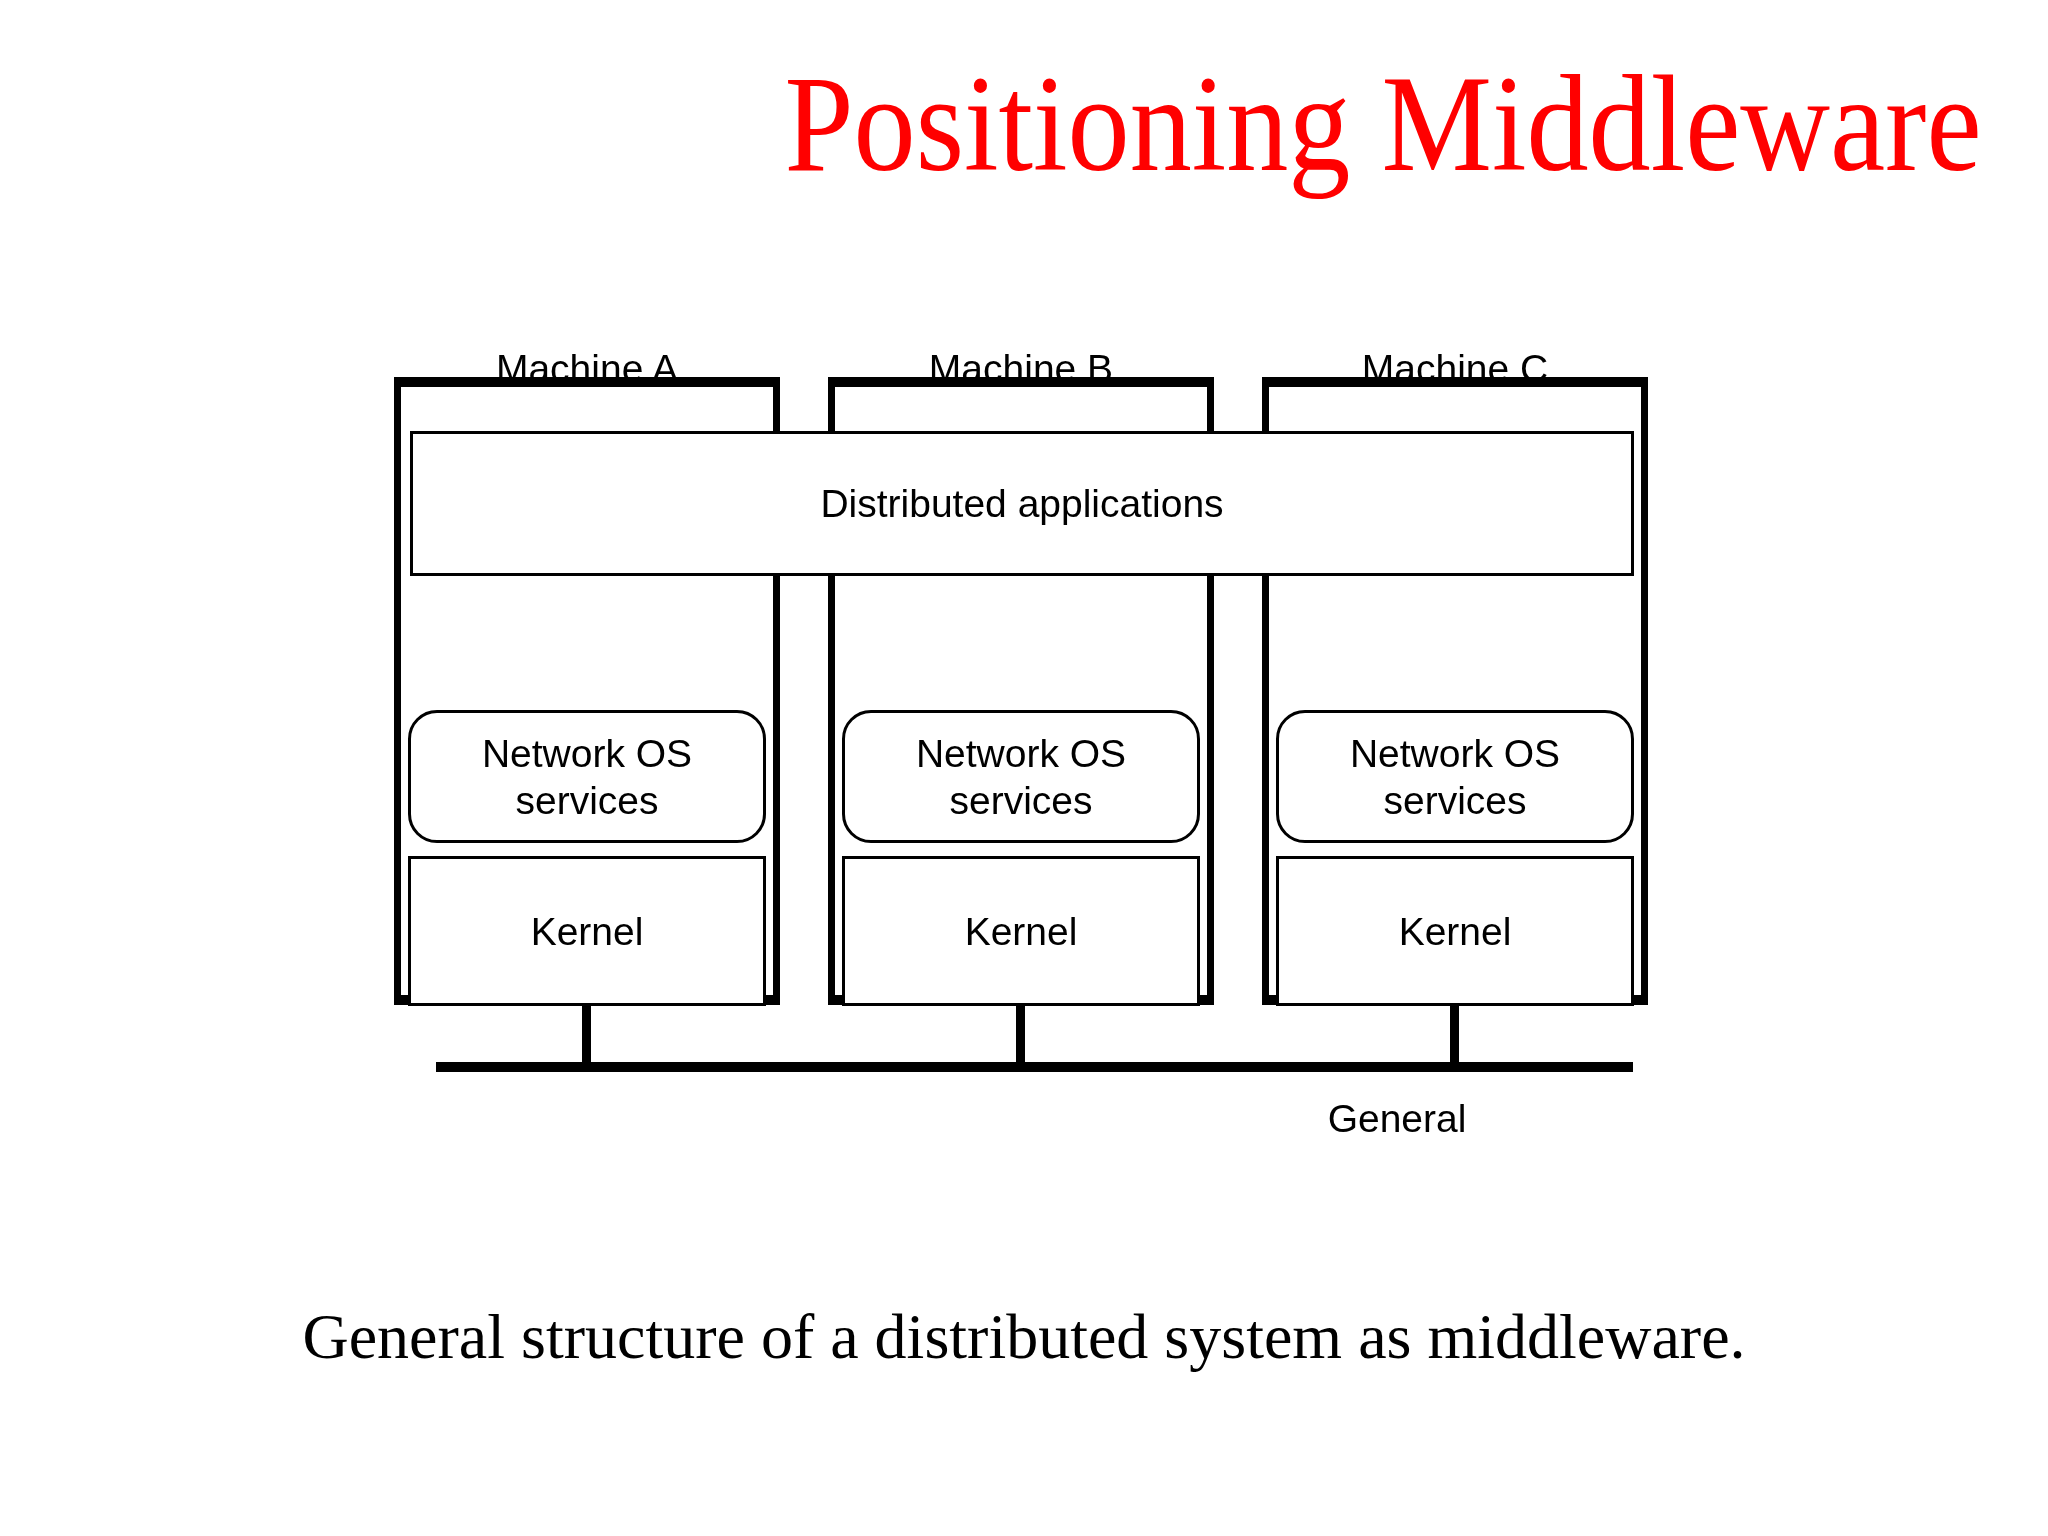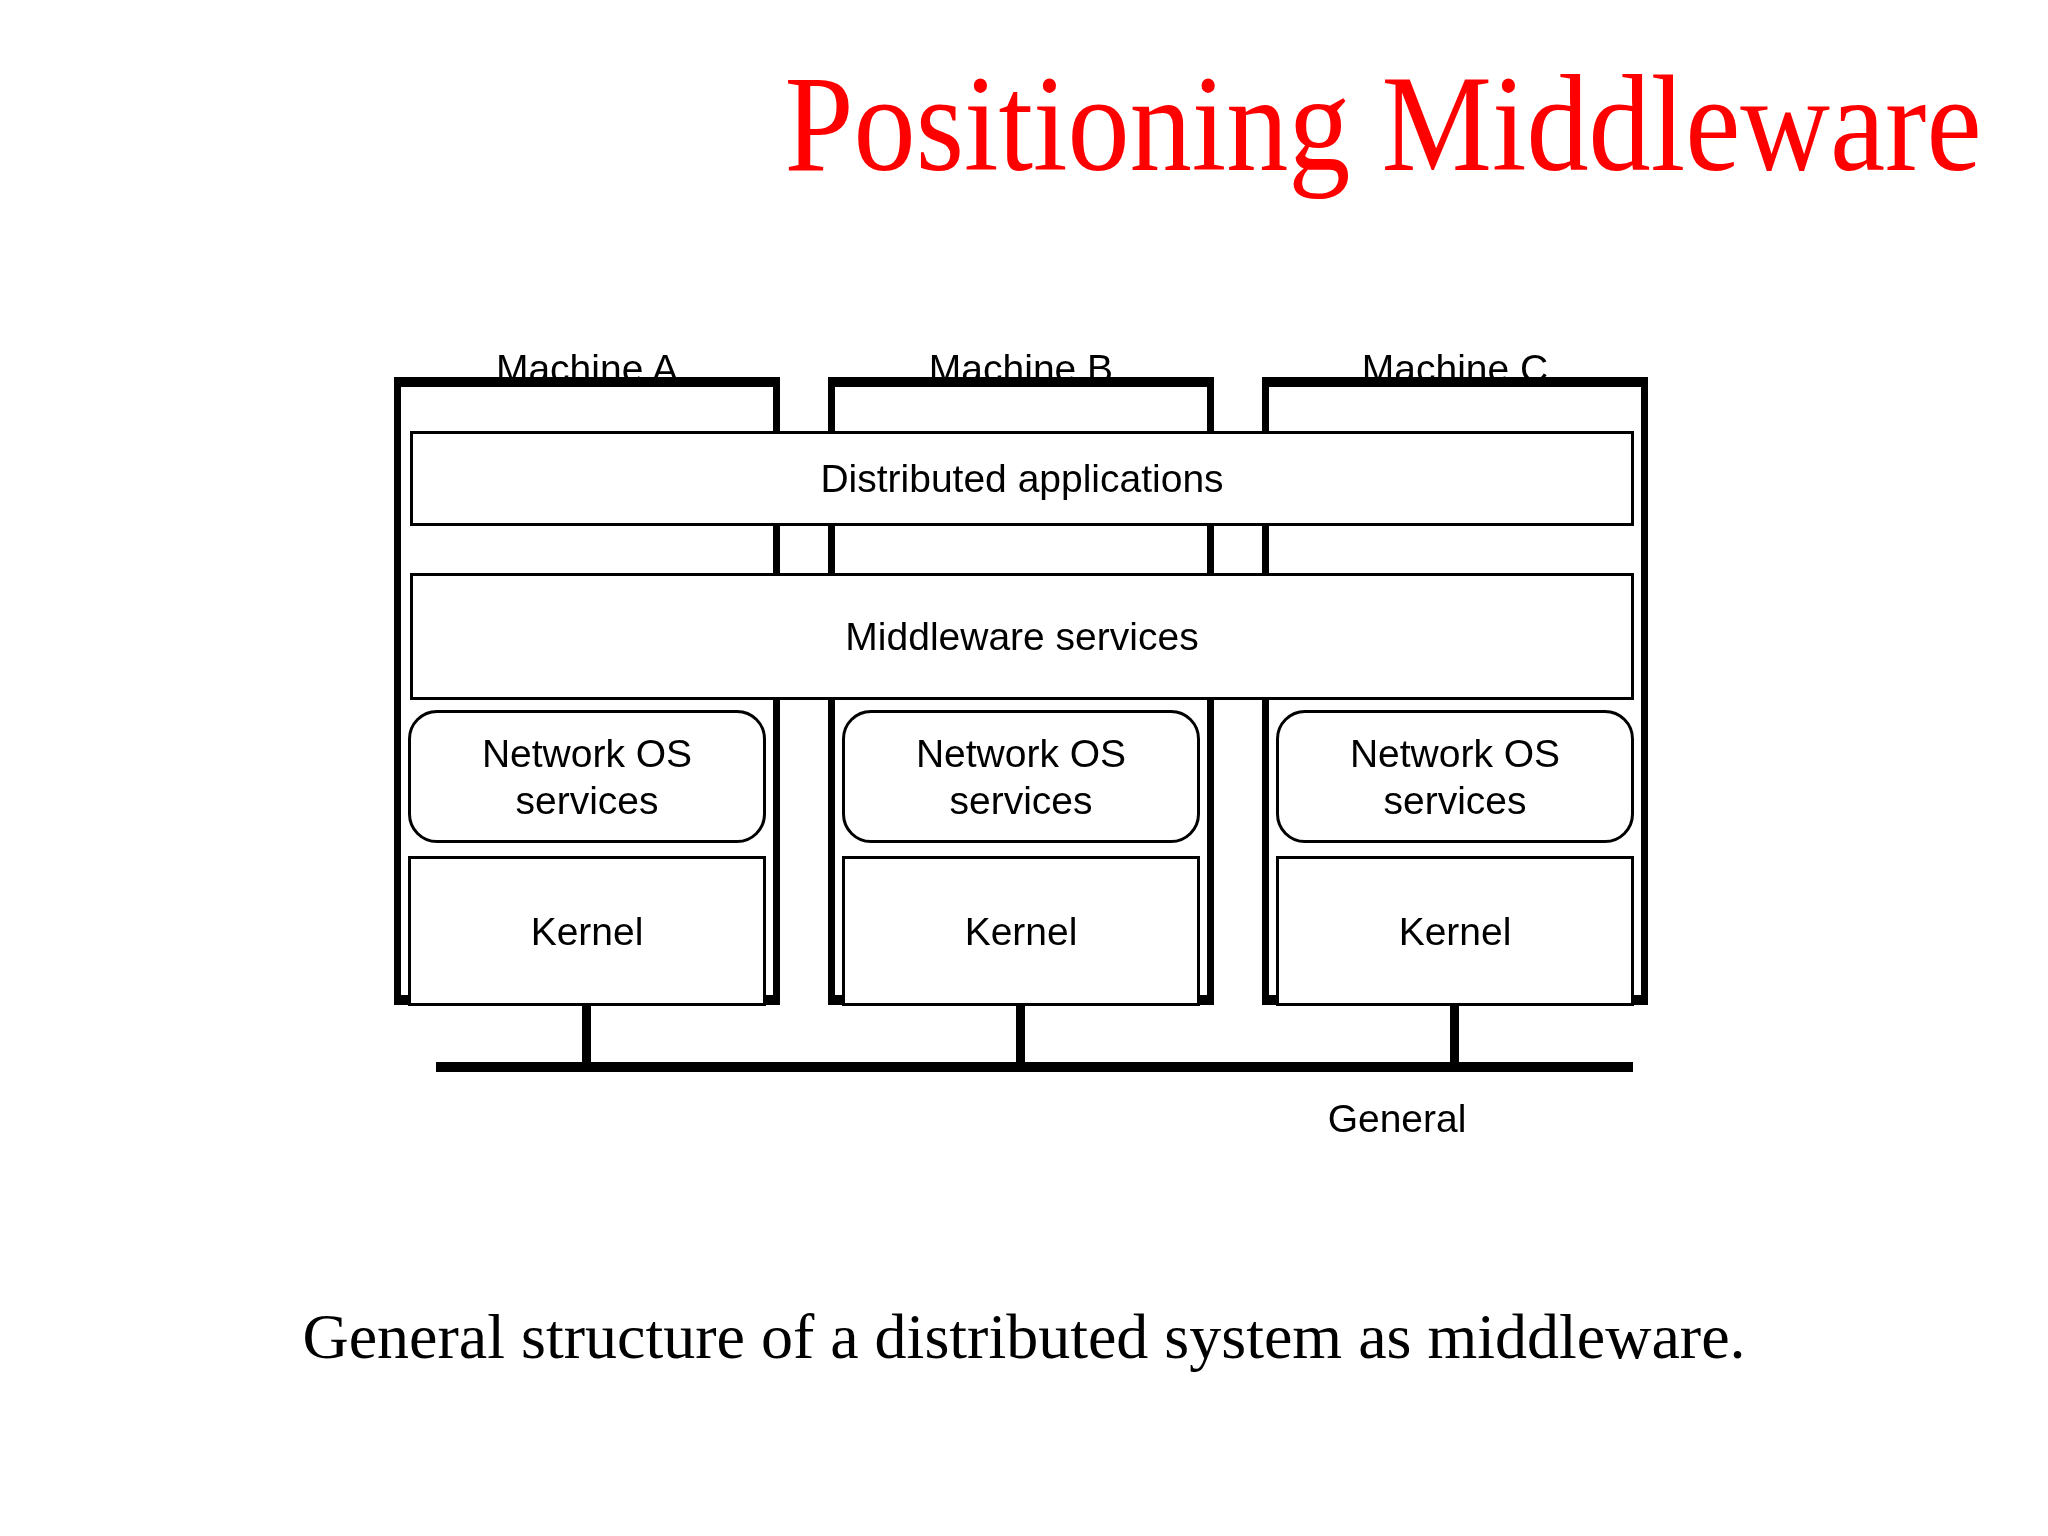--- a/index.html
+++ b/index.html
@@ -21,21 +21,21 @@
     position:absolute;top:377px;width:386px;height:628px;box-sizing:border-box;
     border:7px solid #000;border-top-width:10px;border-bottom-width:10px;
     background:#fff;z-index:1;
   }
   .layer{
     position:absolute;left:410px;width:1224px;box-sizing:border-box;
     border:3px solid #000;background:#fff;z-index:3;
     display:flex;align-items:center;justify-content:center;
     font-size:39px;line-height:46px;text-align:center;
   }
-  .layer-apps{top:431px;height:95px;}
+  .layer-apps{top:431px;height:145px;}
   .layer-mw{top:573px;height:127px;}
   .inner{
     position:absolute;width:358px;box-sizing:border-box;border:3px solid #000;
     background:#fff;z-index:2;display:flex;flex-direction:column;
     align-items:center;justify-content:center;font-size:39px;line-height:47px;
     text-align:center;
   }
   .osbox{top:710px;height:133px;border-radius:29px;}
   .kernelbox{top:856px;height:150px;text-align:right;}
   .col-a{left:408px;} .col-b{left:842px;} .col-c{left:1276px;}
@@ -61,23 +61,20 @@
   <div class="mlabel" style="left:828px">Machine B</div>
   <div class="mlabel" style="left:1262px">Machine C</div>
 
   <div class="machine" style="left:394px"></div>
   <div class="machine" style="left:828px"></div>
   <div class="machine" style="left:1262px"></div>
 
   <div class="layer layer-apps">
     <span>Distributed applications</span>
   </div>
-  <div class="layer layer-mw">
-    <span>Middleware services</span>
-  </div>
 
   <div class="inner osbox col-a">
     <span>Network OS</span>
     <span>services</span>
   </div>
   <div class="inner osbox col-b">
     <span>Network OS</span>
     <span>services</span>
   </div>
   <div class="inner osbox col-c">

